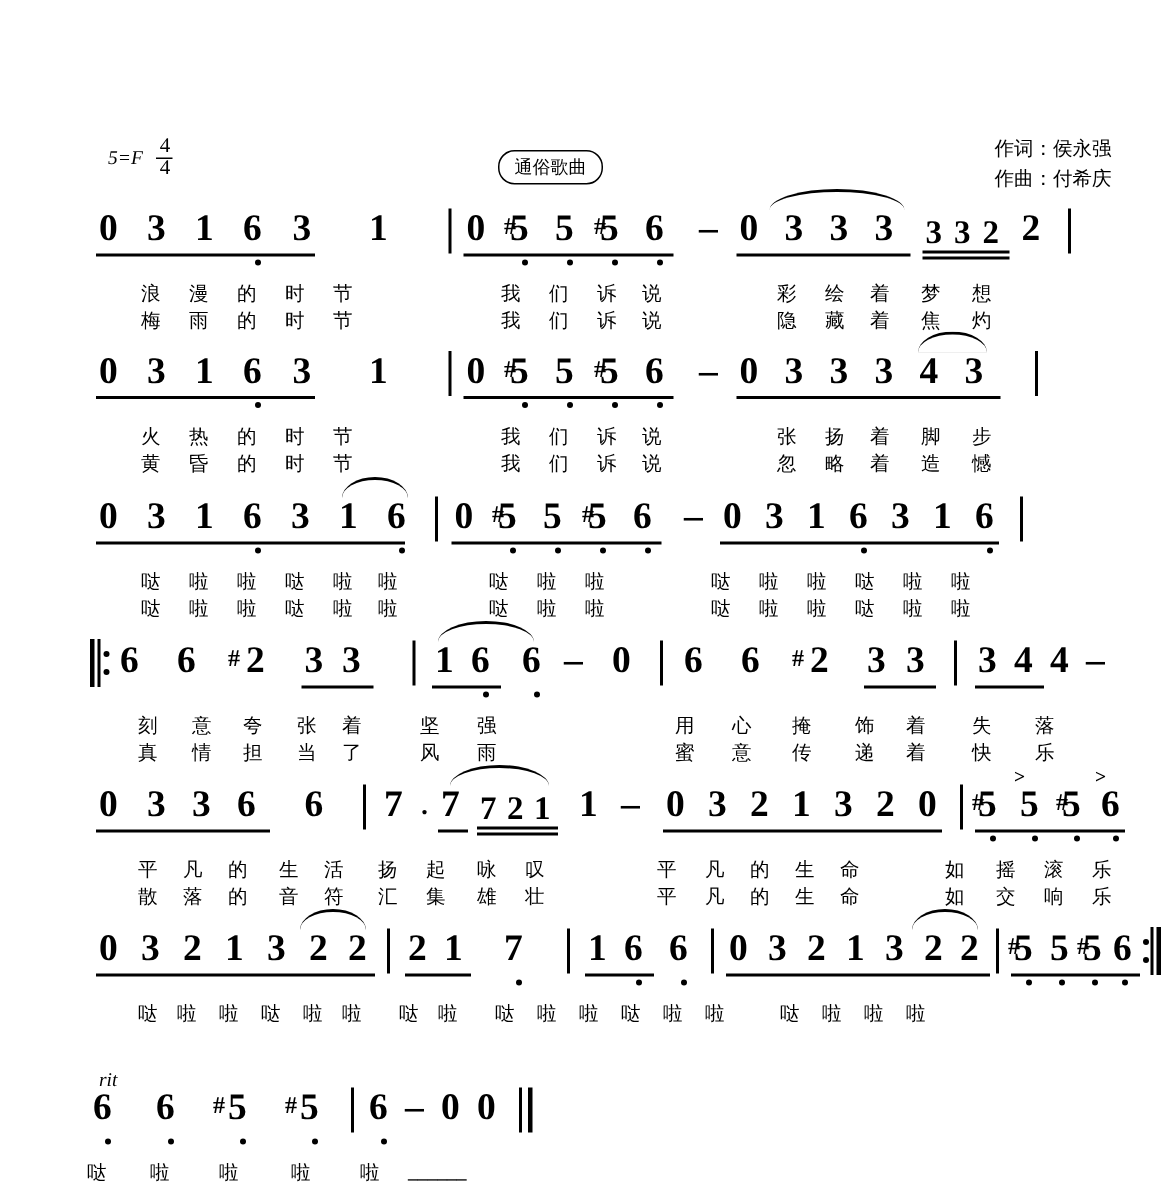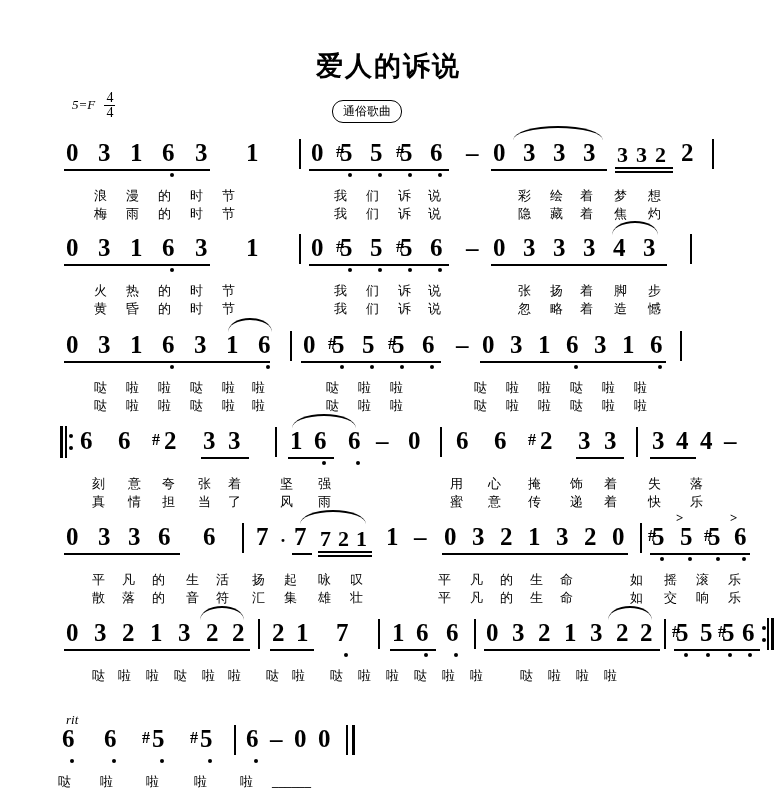--- a/index.html
+++ b/index.html
@@ -133,32 +133,35 @@
     font-style:italic;
     font-size:13px;
     font-family:"Liberation Serif", serif;
   }
 </style>
 </head>
 <body>
 
 <div class="sheet">
 
-  <div class="title">爱人的诉说</div>
 
   <div class="keysig">
     <span class="num">5=F</span>
     <span class="meter">
       <span class="top">4</span>
       <span class="bot">4</span>
     </span>
   </div>
 
   <div class="tempo">通俗歌曲</div>
 
+  <div class="credits">
+    <div>作词：侯永强</div>
+    <div>作曲：付希庆</div>
+  </div>
 
   <div class="system" style="top:140px;">
     <div class="staffline">
       <div class="note" style="left:66px;top:0;">0</div>
       <div class="note" style="left:98px;top:0;">3</div>
       <div class="note" style="left:130px;top:0;">1</div>
       <div class="note" style="left:162px;top:0;">6</div>
       <div class="note" style="left:195px;top:0;">3</div>
       <div class="beam" style="left:64px;top:29px;width:146px;"></div>
       <div class="dot" style="left:170px;top:33px;"></div>

